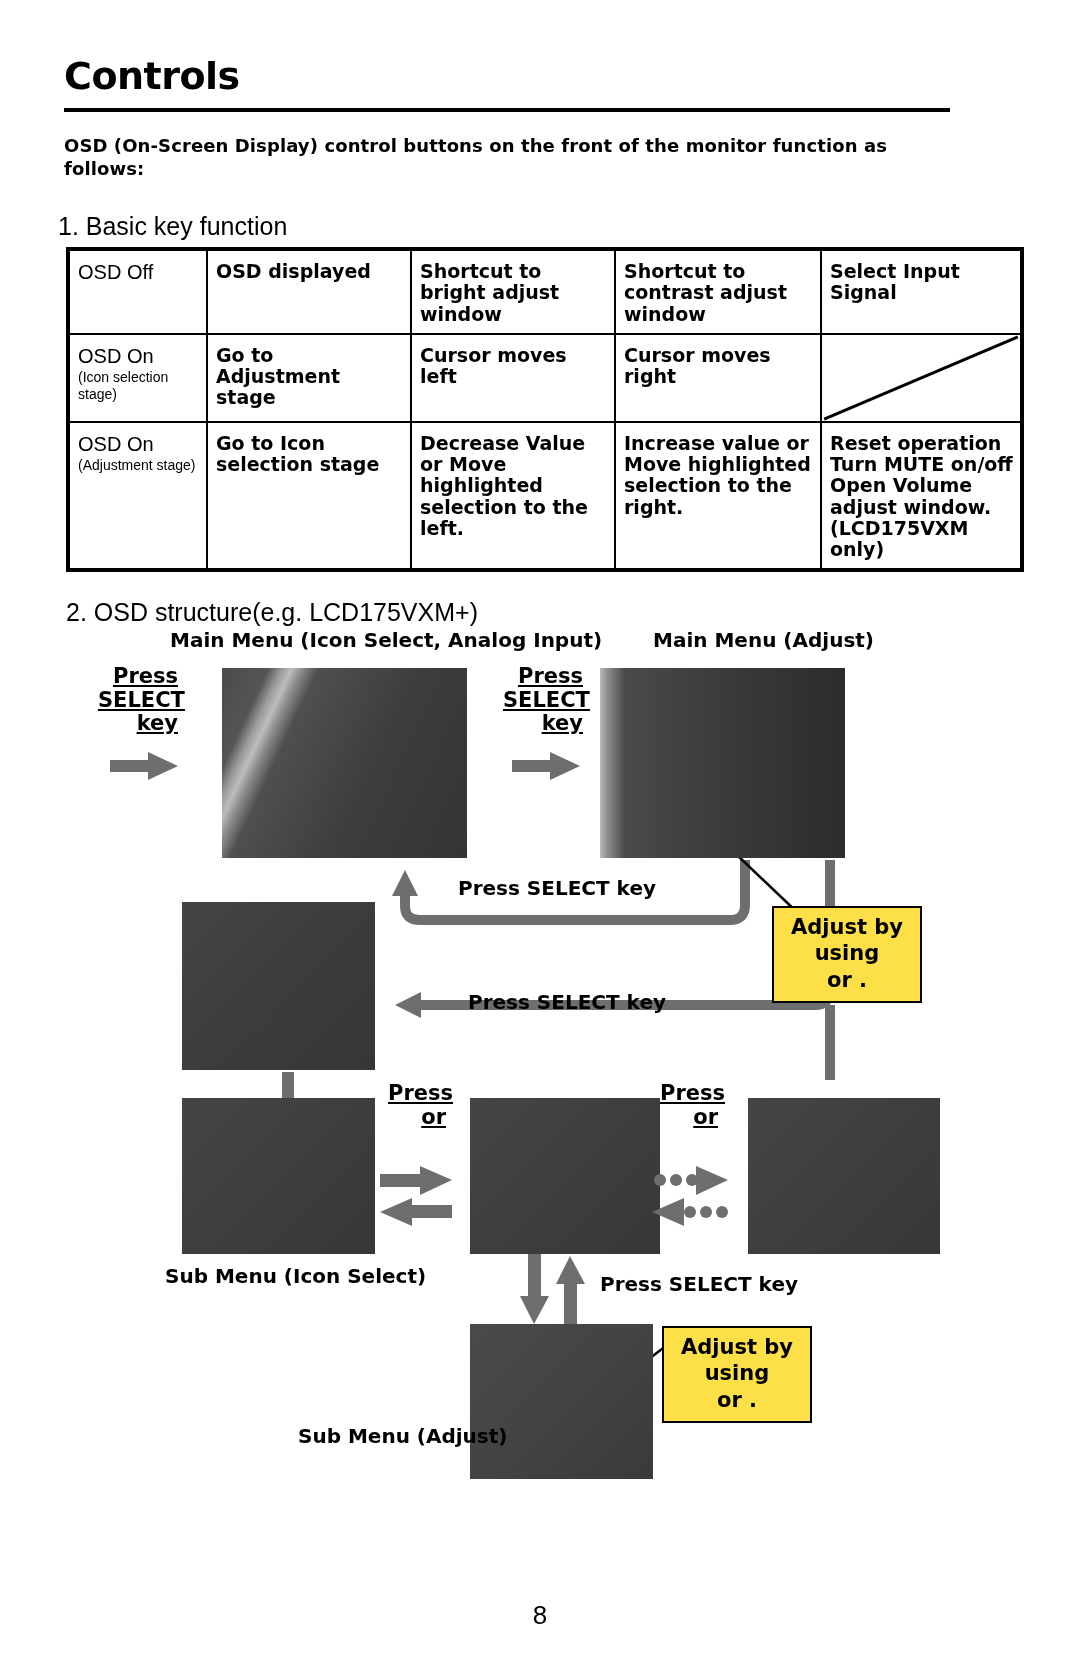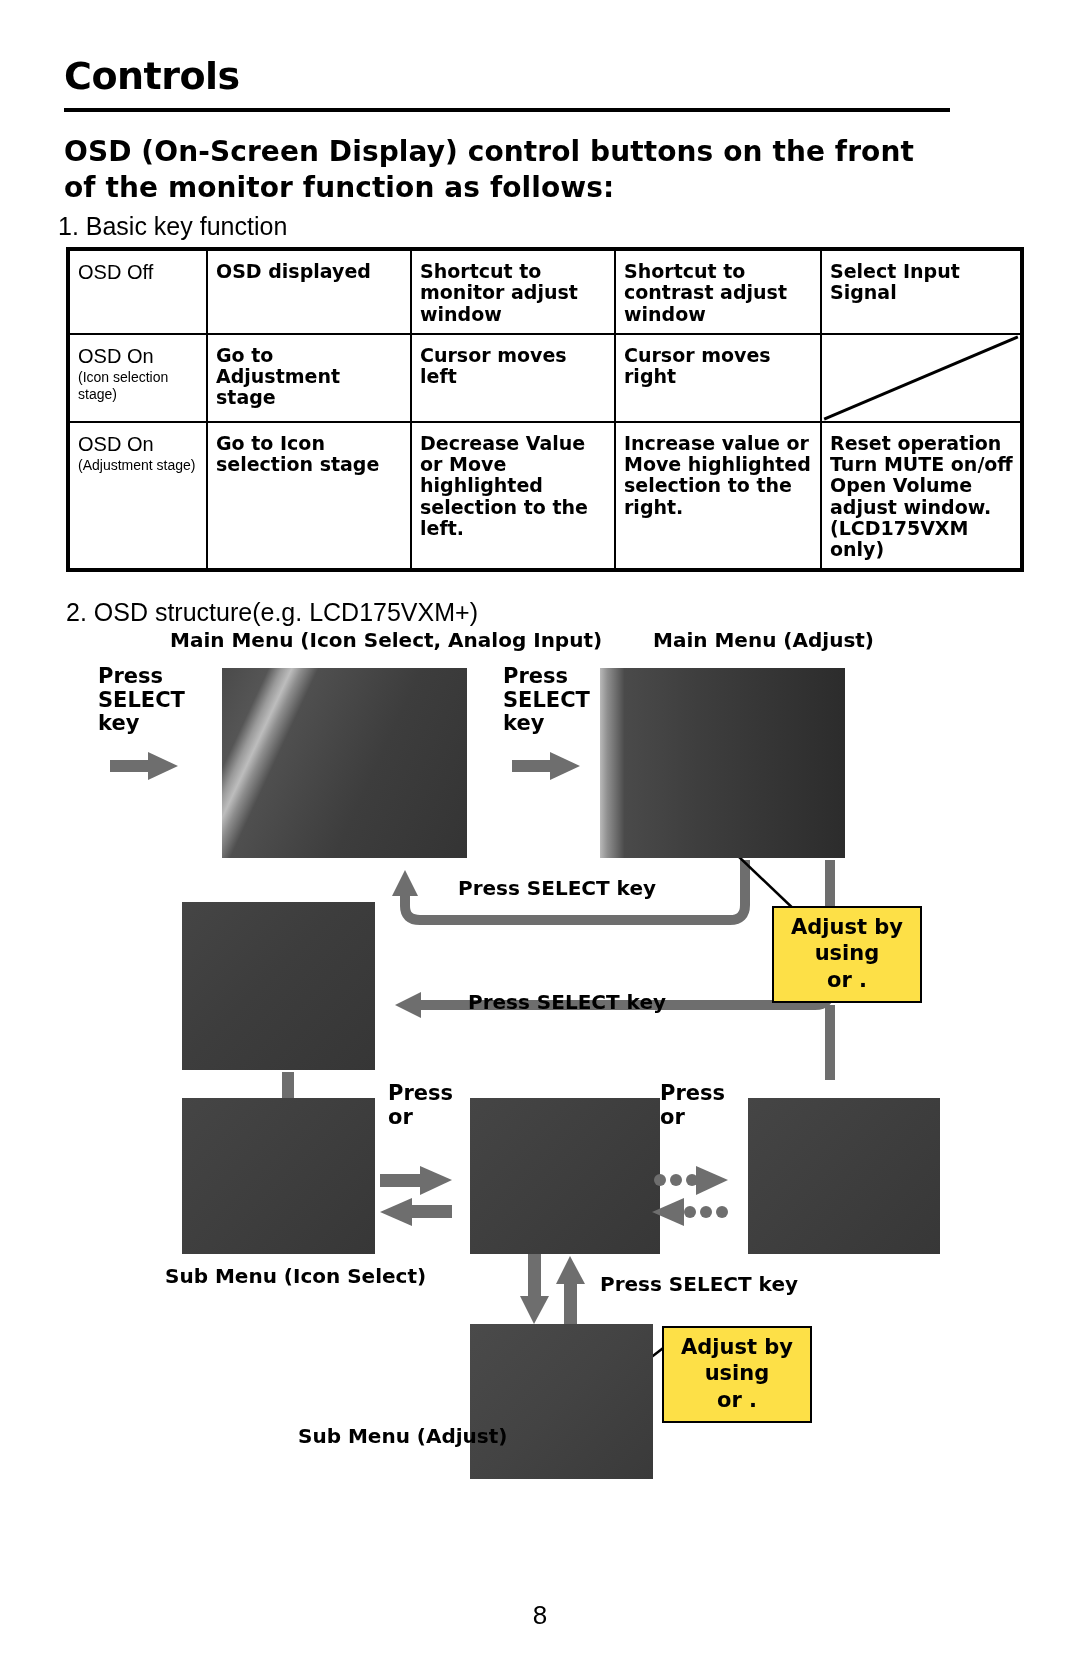--- a/index.html
+++ b/index.html
@@ -16,21 +16,21 @@
     position:absolute;left:64px;top:57px;
     font-size:38px;font-weight:bold;letter-spacing:-0.5px;
     font-family:"DejaVu Sans", sans-serif;
     line-height:1;
   }
   #title-rule{
     position:absolute;left:64px;top:108px;width:886px;height:4px;background:#000;
   }
   #intro{
     position:absolute;left:64px;top:134px;width:880px;
-    font-size:28px;font-weight:bold;line-height:1.28;
+    font-size:18px;font-weight:bold;line-height:1.28;
     font-family:"DejaVu Sans", sans-serif;
     letter-spacing:0.1px;
   }
   #sec1{
     position:absolute;left:58px;top:212px;
     font-size:25px;font-weight:normal;
     font-family:"Liberation Sans", sans-serif;
   }
   #sec2{
     position:absolute;left:66px;top:598px;
@@ -84,21 +84,21 @@
   
   #diagram{position:absolute;left:0;top:620px;width:1080px;height:880px;}
   #diagram svg.wires{position:absolute;left:0;top:0;width:1080px;height:880px;}
 
   .caption{
     position:absolute;font-family:"DejaVu Sans", sans-serif;
     font-size:20px;font-weight:bold;white-space:nowrap;
   }
   .steplabel{
     position:absolute;font-family:"DejaVu Sans", sans-serif;
-    font-size:21px;font-weight:bold;text-align:left;line-height:1.12;
+    font-size:21px;font-weight:bold;text-align:right;line-height:1.12;text-decoration:underline;
   }
   .screen{position:absolute;}
   .callout{
     position:absolute;border:2px solid #000;background:#fde047;
     font-family:"DejaVu Sans", sans-serif;font-size:21px;font-weight:bold;
     text-align:center;line-height:1.25;padding:6px 10px 8px;
     box-sizing:border-box;
   }
   #pagenum{
     position:absolute;left:0;top:1600px;width:1080px;text-align:center;
@@ -116,21 +116,21 @@
   <div id="sec1">1. Basic key function</div>
 
   <table id="keytable">
     <tbody>
 
     <tr>
       <td class="colA lite" style="padding-top:10px;">
         <span>OSD Off</span>
       </td>
       <td class="colB" style="padding-top:10px;"><span>OSD displayed</span></td>
-      <td class="colC" style="padding-top:10px;"><span>Shortcut to monitor adjust window</span></td>
+      <td class="colC" style="padding-top:10px;"><span>Shortcut to bright adjust window</span></td>
       <td class="colD" style="padding-top:10px;"><span>Shortcut to contrast adjust window</span></td>
       <td class="colE" style="padding-top:10px;"><span>Select Input Signal</span></td>
     </tr>
 
     <tr style="height:88px;">
       <td class="colA lite" style="padding-top:10px;">
         <span>OSD On</span>
         <span class="sub">(Icon selection stage)</span>
       </td>
       <td class="colB" style="padding-top:10px;"><span>Go to Adjustment stage</span></td>

